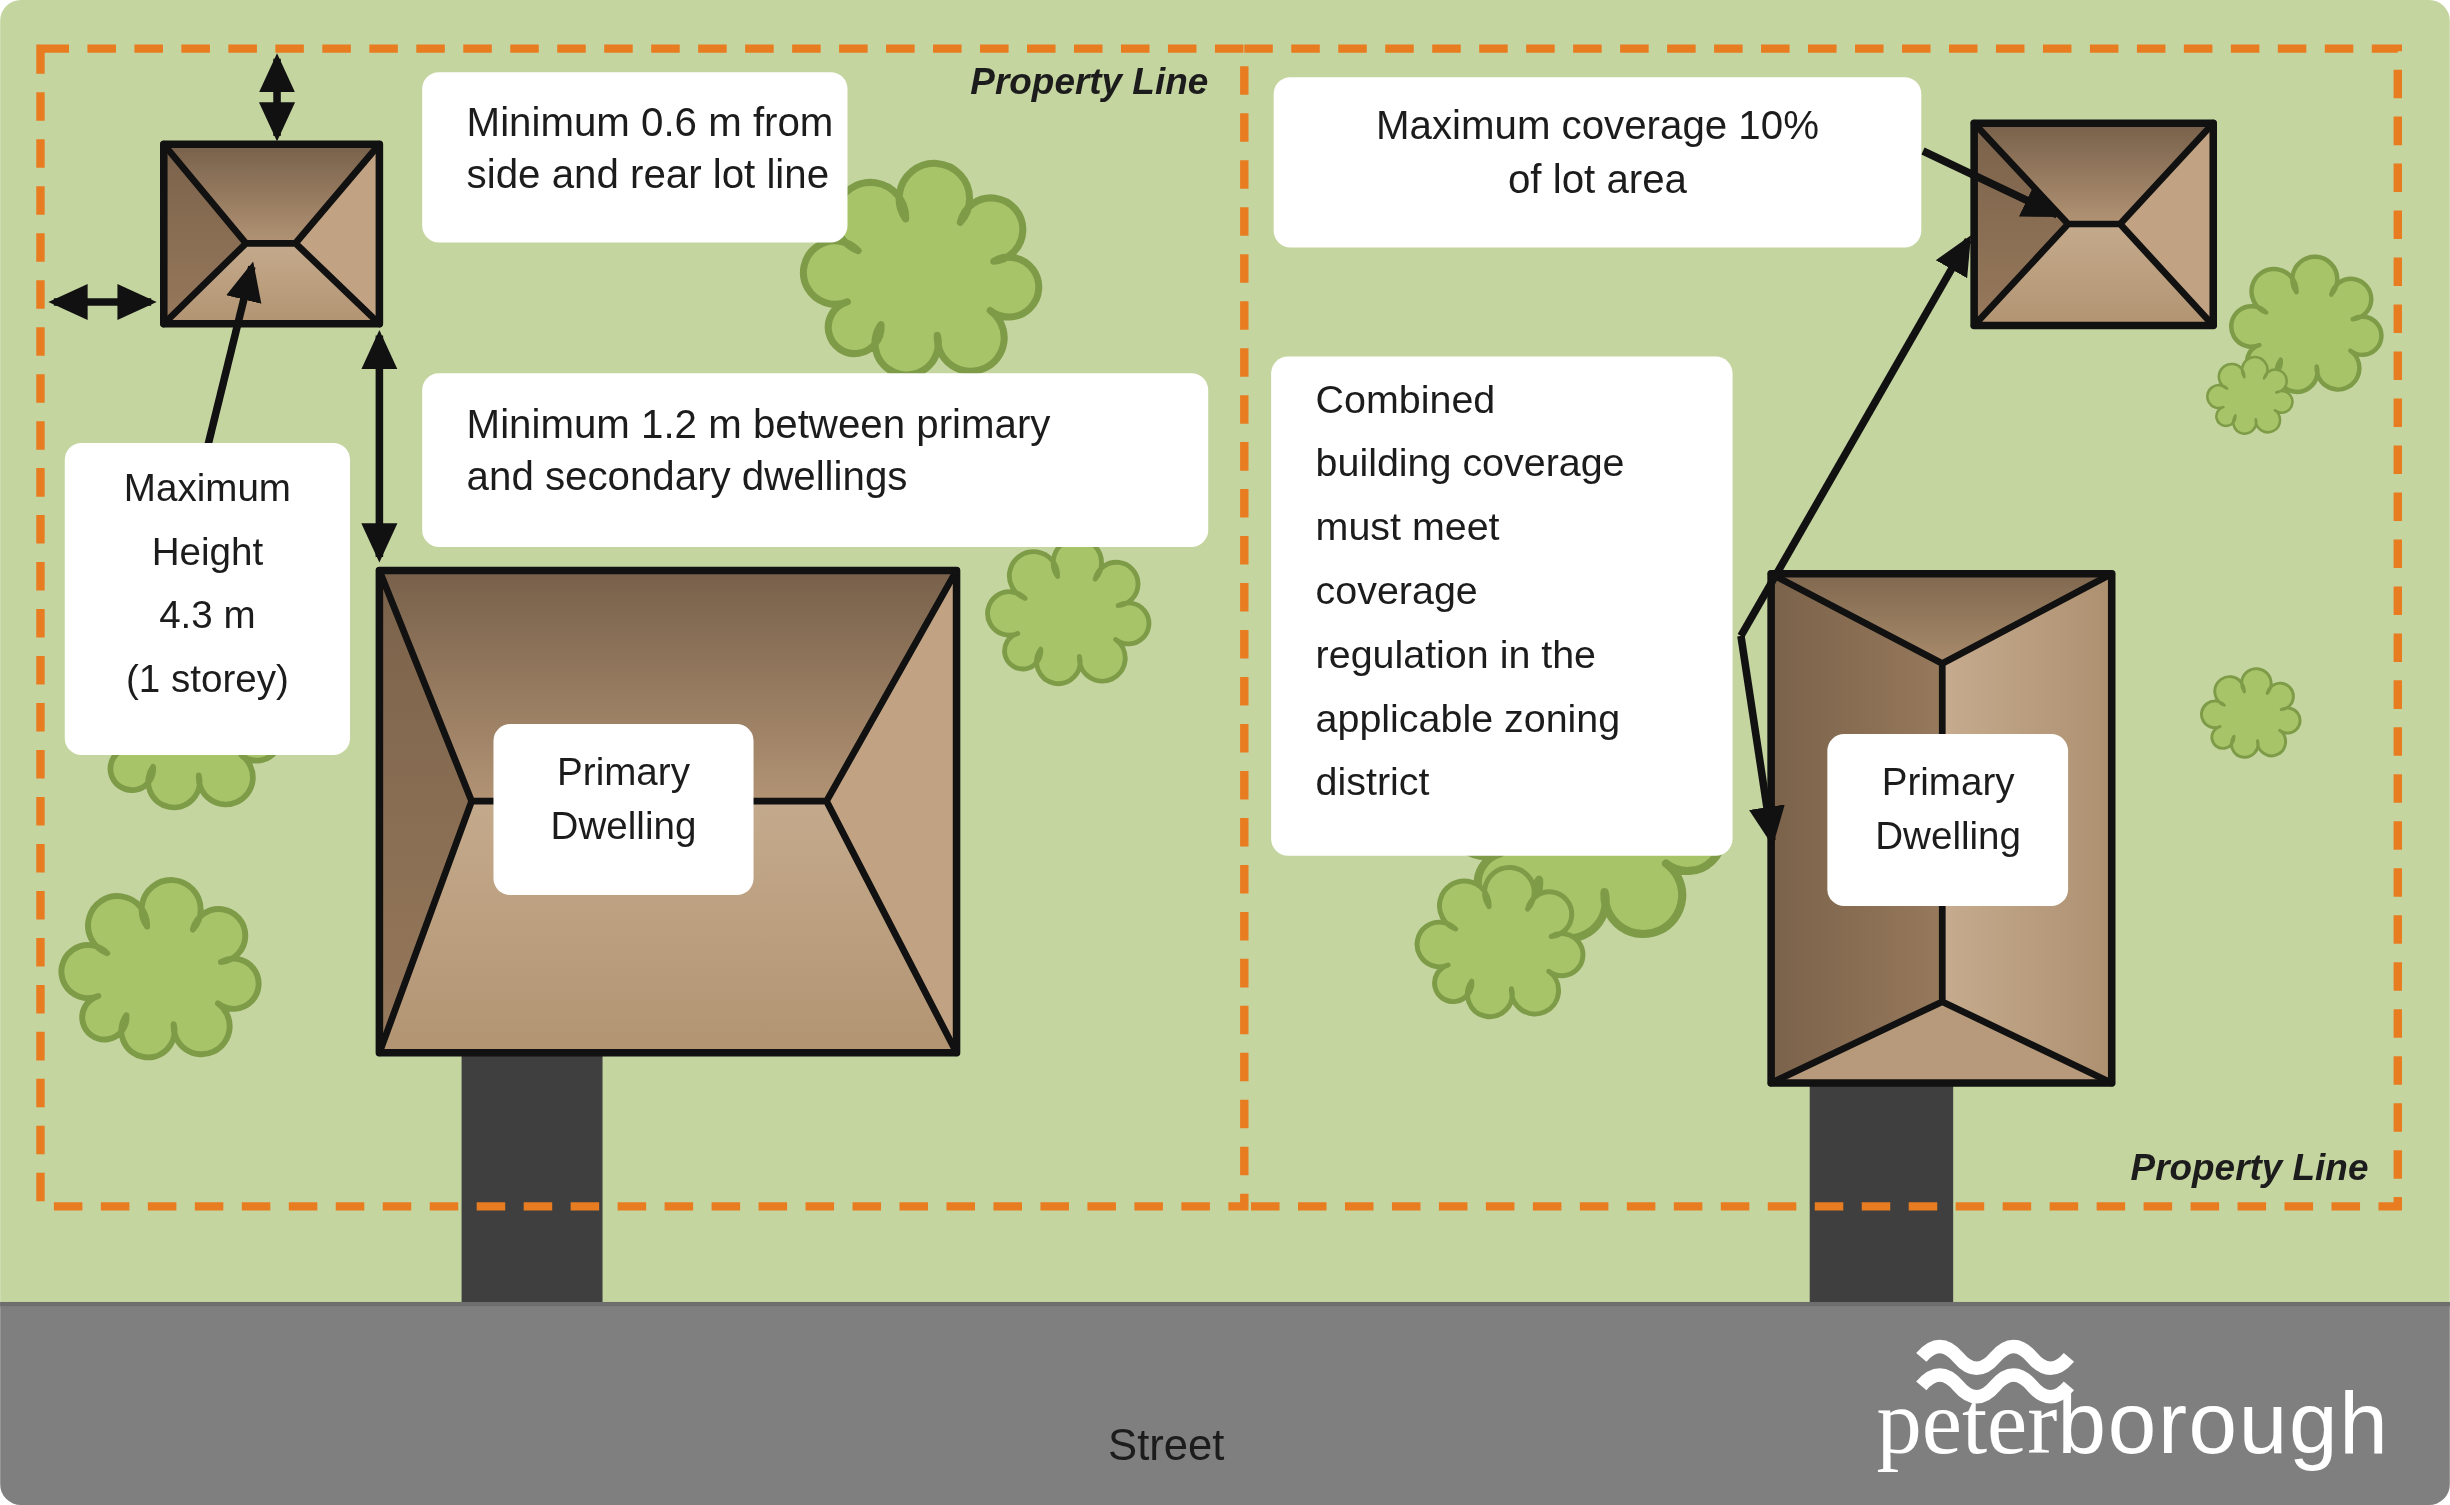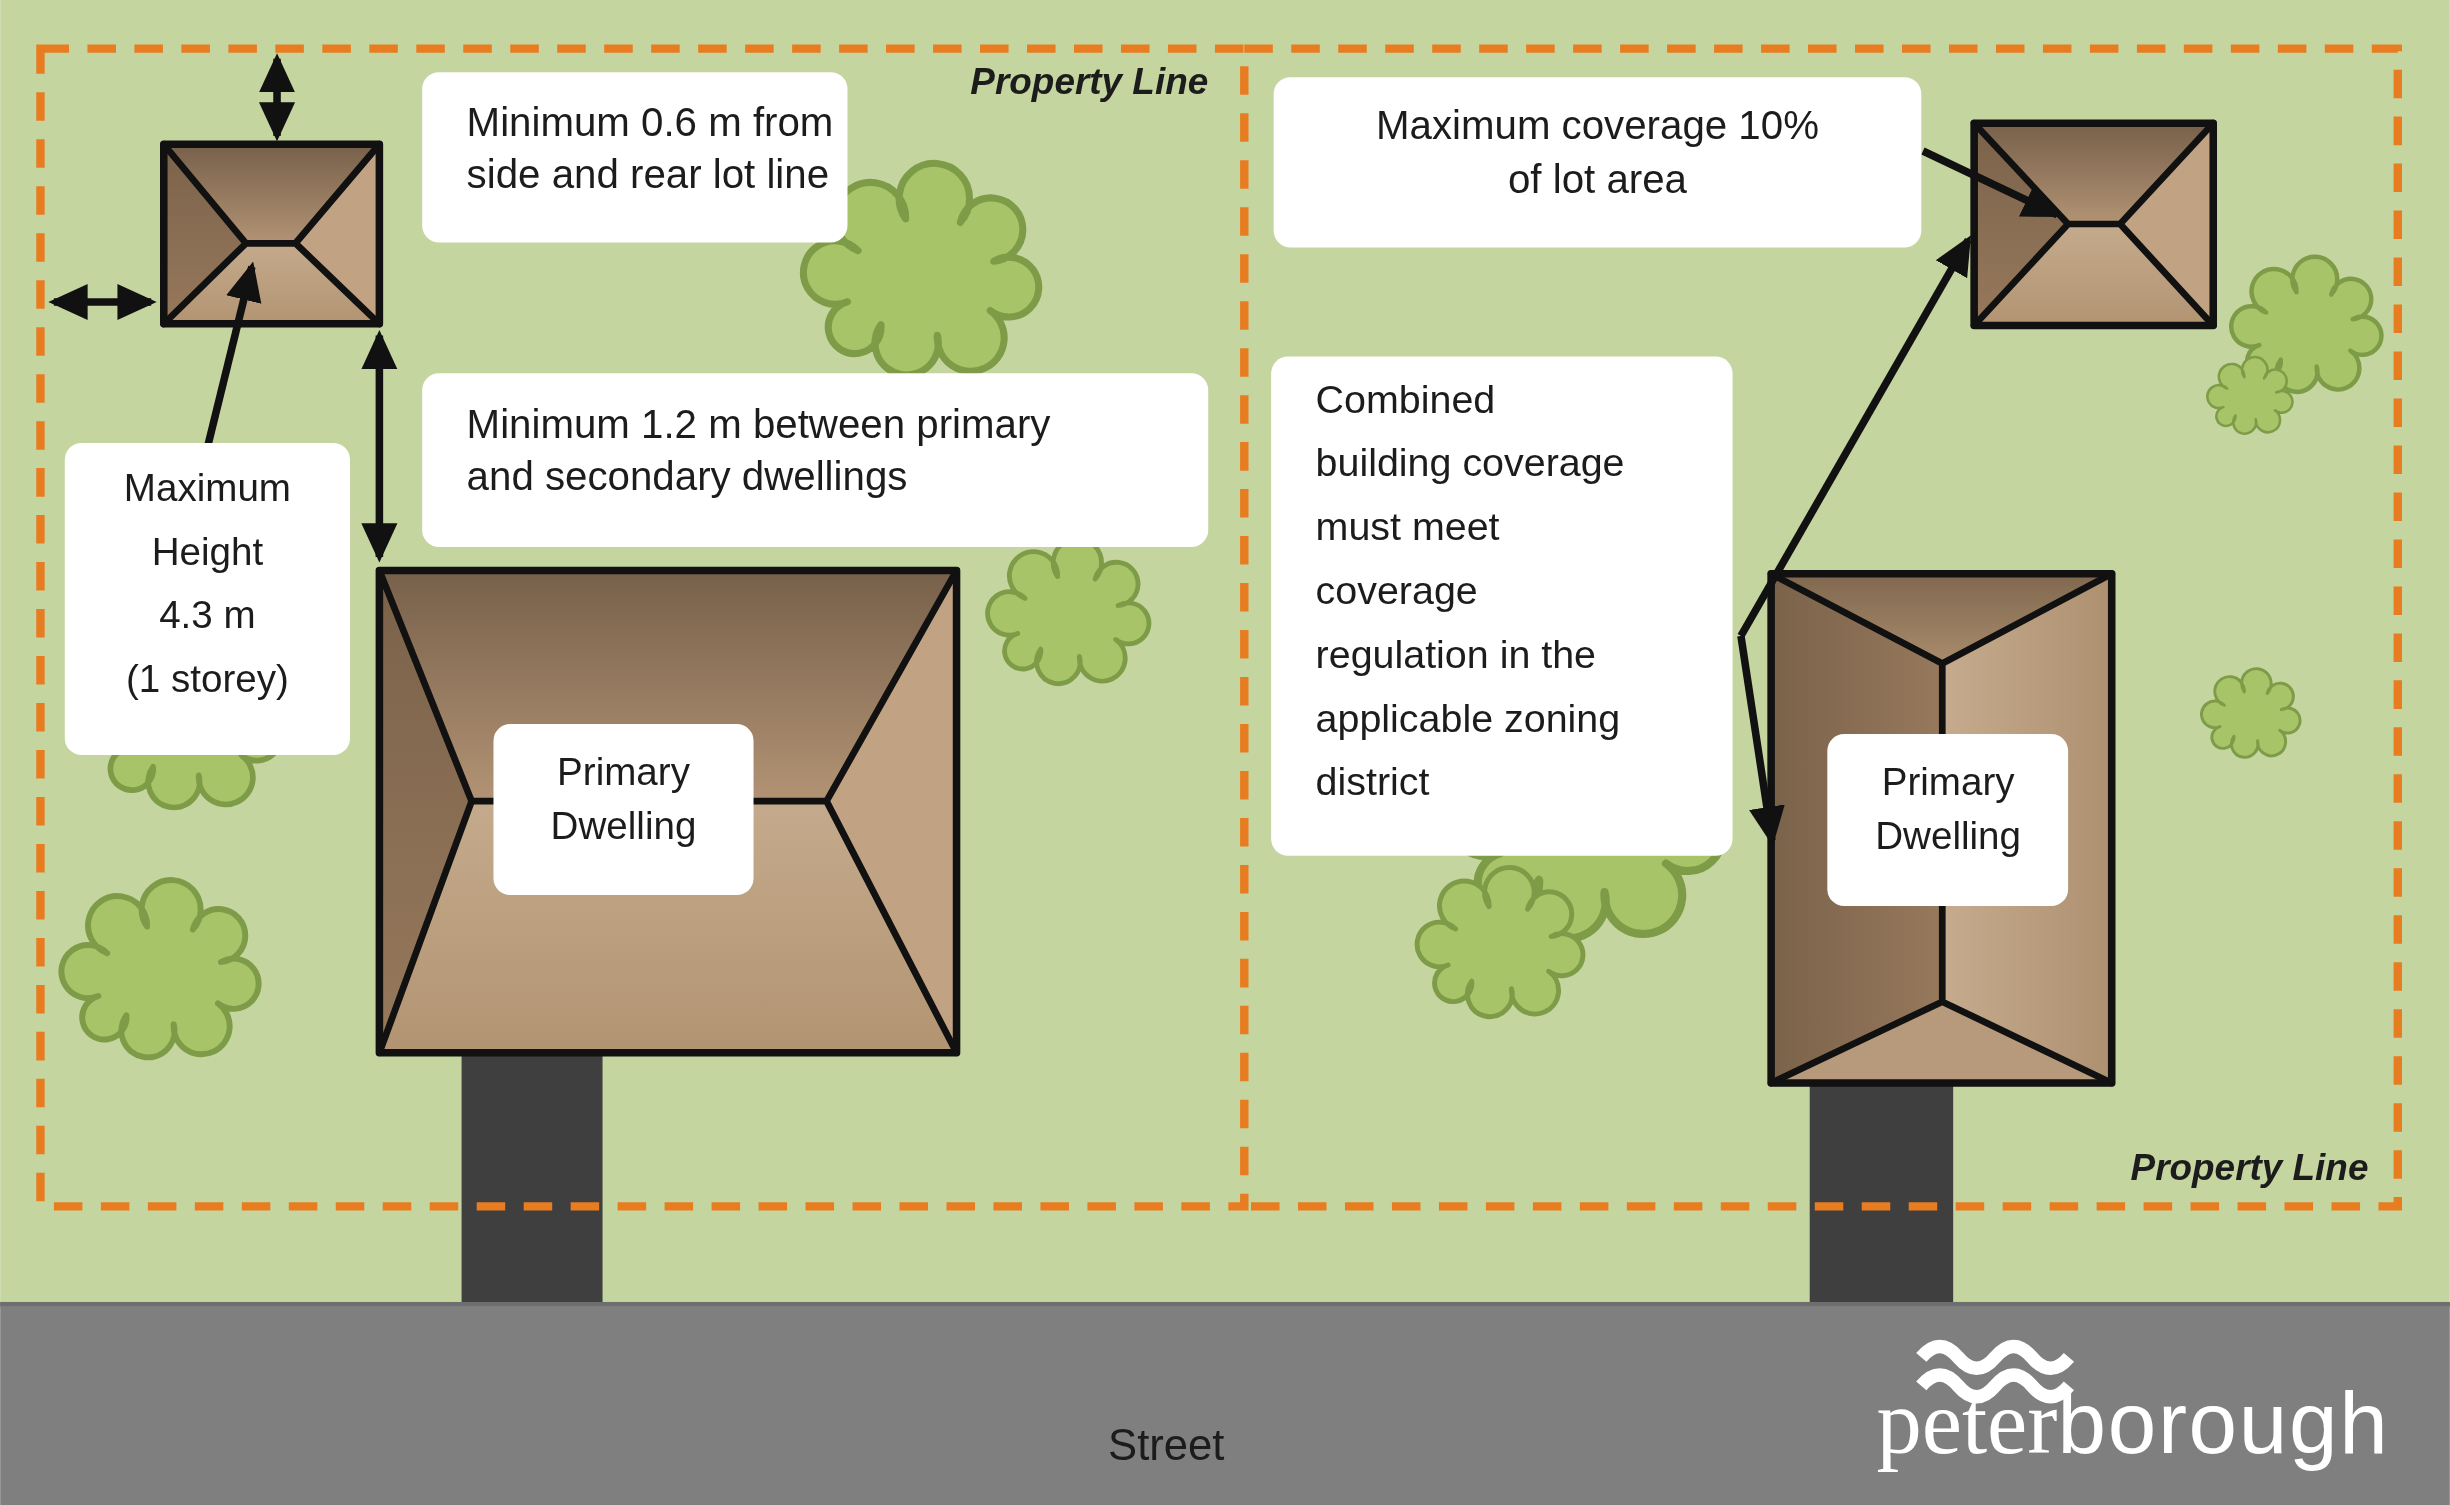--- a/index.html
+++ b/index.html
@@ -1,16 +1,16 @@
 <!DOCTYPE html>
 <html style="font-size:13.4px"><head>
 <meta charset="utf-8">
 <style>
   html,body{margin:0;padding:0;background:#ffffff;}
-  .stage{width:2450px;height:1505px;position:relative;overflow:hidden;}
+  .stage{width:2450px;height:1505px;position:relative;overflow:hidden;border-radius:21px;}
   svg{display:block;}
   text{font-family:"Liberation Sans",sans-serif;fill:#1c1c1c;}
   .callout-text{font-size:48px;}
   .callout-text-sm{font-size:46px;}
   .combined-text{font-size:47px;}
   .pl-text{font-size:44px;font-style:italic;font-weight:bold;}
   .street-text{font-size:52px;}
   .logo-serif{font-family:"Liberation Serif",serif;font-size:108px;fill:#ffffff;}
   .logo-sans{font-family:"Liberation Sans",sans-serif;font-size:104px;fill:#ffffff;font-weight:400;letter-spacing:2px;}
   .label-box{fill:#ffffff;}

